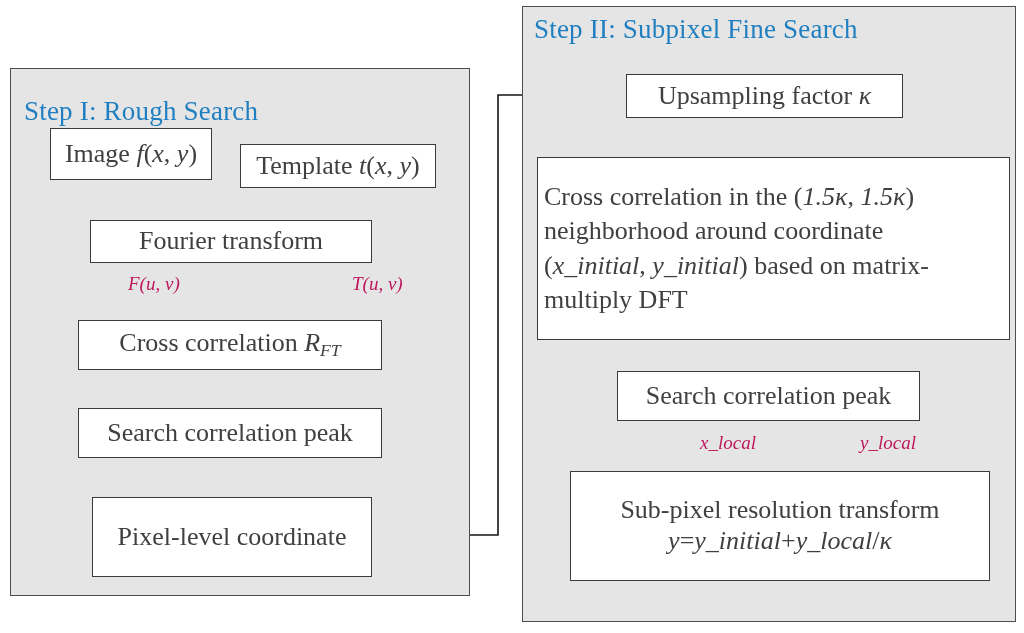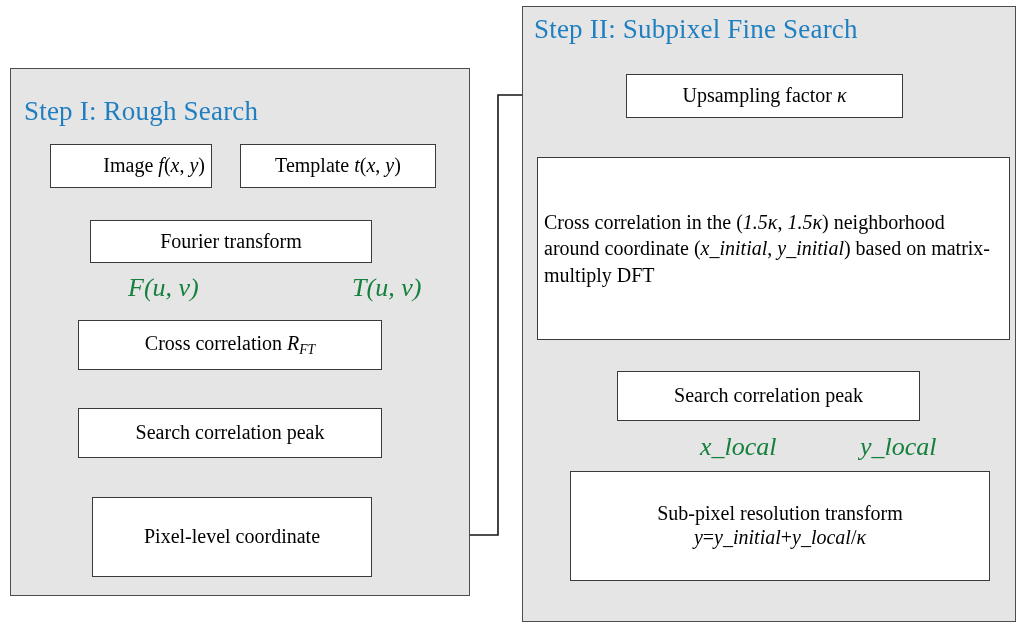--- a/index.html
+++ b/index.html
@@ -36,49 +36,49 @@
   
   .nbox{
     position:absolute;
     background:#ffffff;
     border:1.6px solid #3a3a3a;
     box-sizing:border-box;
     display:flex;
     align-items:center;
     justify-content:center;
     text-align:center;
-    font-size:20px;
+    font-size:26px;
     line-height:1.18;
-    color:#000000;
+    color:#404040;
     padding:2px 6px;
   }
   .nbox.left-align{
     justify-content:flex-start;
     text-align:left;
     padding-right:10px;
     line-height:1.32;
   }
 
-  #box-image        {left:50px; top:144px; width:162px; height:44px;justify-content:flex-end;}
+  #box-image        {left:50px; top:128px; width:162px; height:52px;}
   #box-template     {left:240px;top:144px; width:196px; height:44px;}
   #box-fourier      {left:90px; top:220px; width:282px; height:43px;align-items:center;}
   #box-crosscorr    {left:78px; top:320px; width:304px; height:50px;}
   #box-searchpeak1  {left:78px; top:408px; width:304px; height:50px;}
   #box-pixelcoord   {left:92px; top:497px; width:280px; height:80px;}
 
   #box-upsampling   {left:626px;top:74px;  width:277px; height:44px;}
   #box-crosscorr2   {left:537px;top:157px; width:473px; height:183px;}
   #box-searchpeak2  {left:617px;top:371px; width:303px; height:50px;}
   #box-subpixel     {left:570px;top:471px; width:420px; height:110px;}
 
   
   .edge-label{
     position:absolute;
-    font-size:26px;
-    color:#15803d;
+    font-size:19px;
+    color:#be185d;
     white-space:nowrap;
     font-style:italic;
   }
   #lbl-F      {left:128px;top:273px;}
   #lbl-T      {left:352px;top:273px;}
   #lbl-xlocal {left:700px;top:432px;}
   #lbl-ylocal {left:860px;top:432px;}
 
   
   i.v{font-style:italic;}

